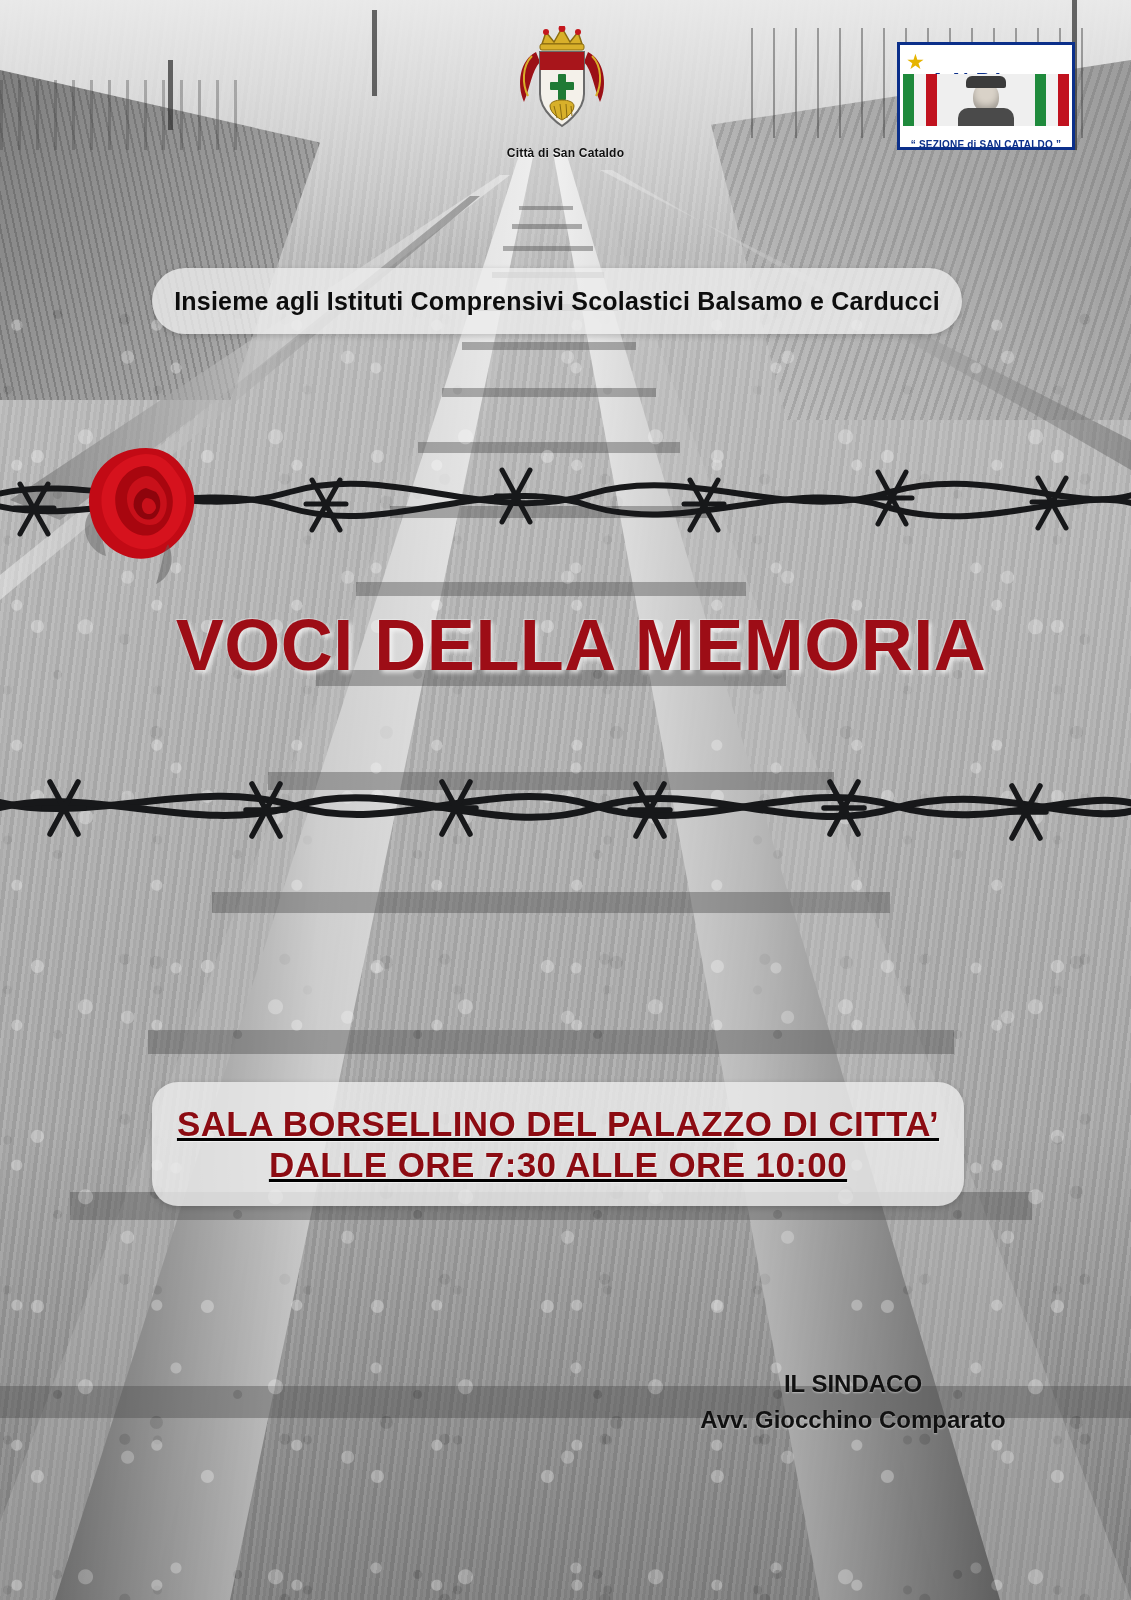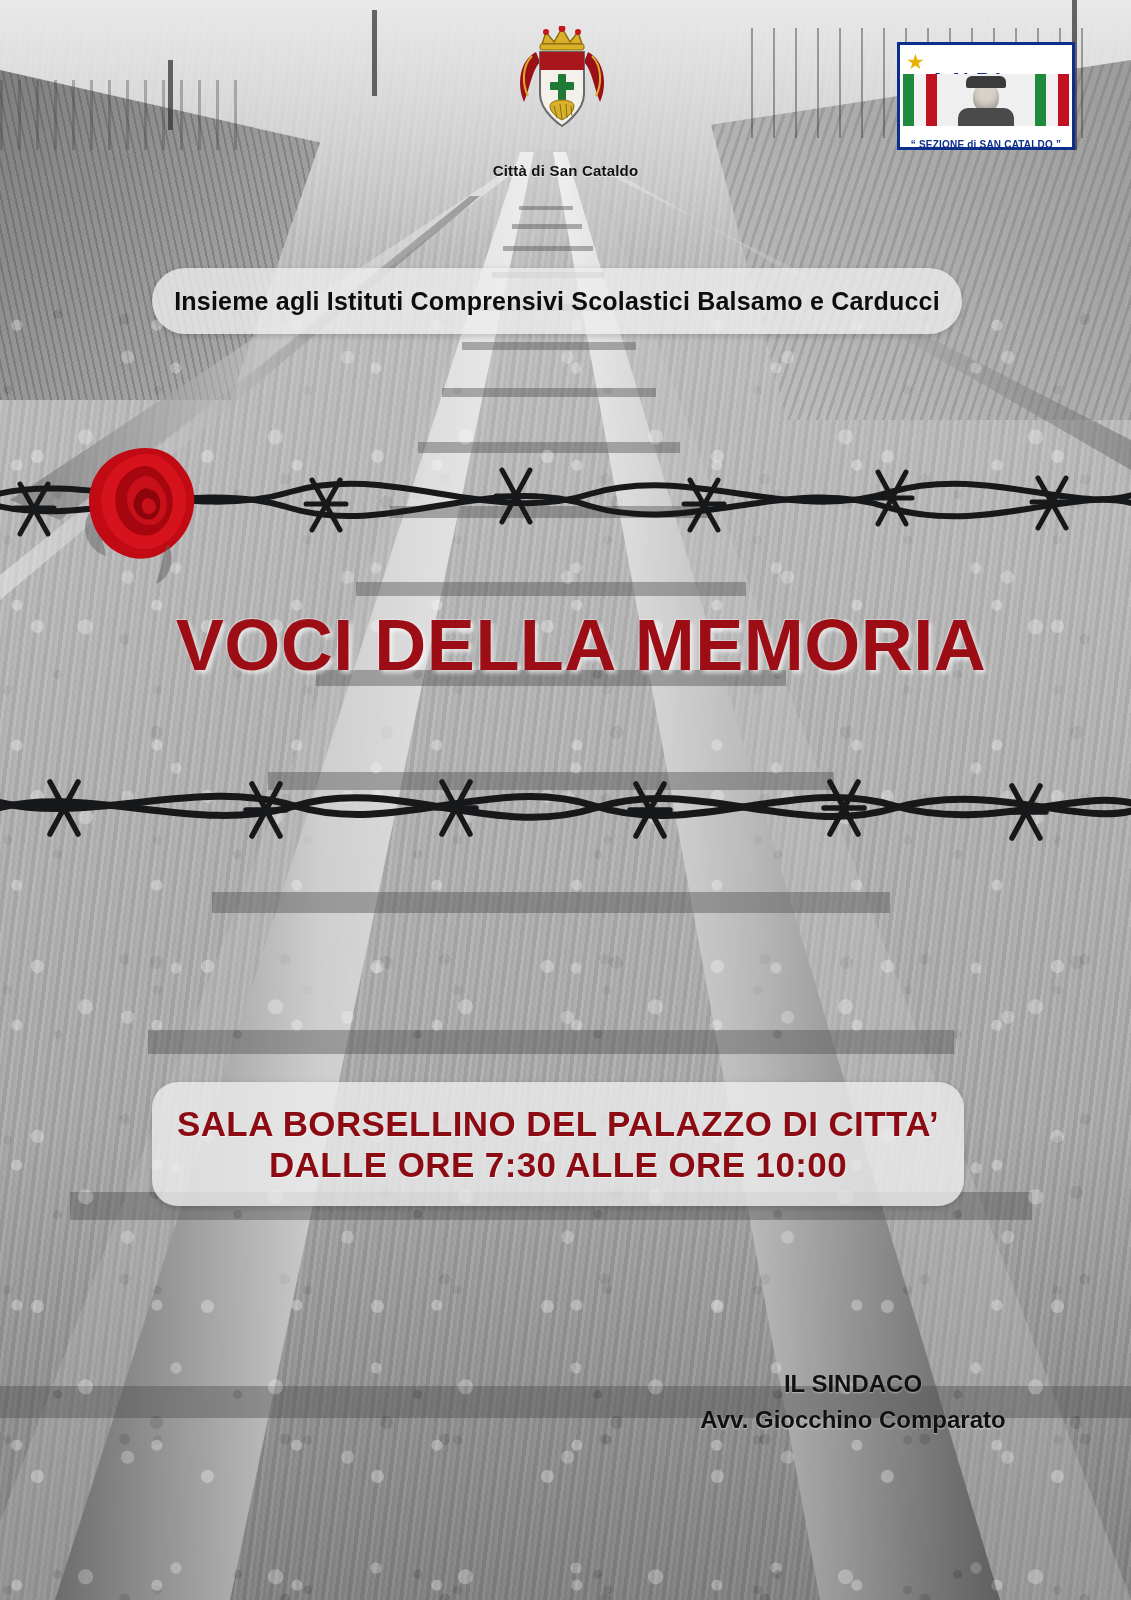--- a/index.html
+++ b/index.html
@@ -105,22 +105,22 @@
     transform: translateX(-50%);
     text-align: center;
     width: 260px;
   }
   .crest {
     margin: 0 auto;
     width: 128px;
     height: 112px;
   }
   .crest-caption {
-    margin-top: 20px;
-    font-size: 15px;
+    margin-top: 4px;
+    font-size: 12px;
     font-weight: bold;
     color: #111;
     letter-spacing: .2px;
     text-shadow: 0 1px 0 rgba(255,255,255,.55);
   }
 
   .anpi {
     position: absolute;
     top: 42px;
     right: 56px;
@@ -229,20 +229,21 @@
   }
 
   .banner-venue {
     left: 152px;
     top: 1082px;
     width: 812px;
     height: 124px;
     border-radius: 26px;
     flex-direction: column;
     gap: 2px;
+    text-decoration: underline;
   }
   .venue-line {
     font-size: 35px;
     font-weight: bold;
     color: #8c0b12;
     letter-spacing: .4px;
     line-height: 1.12;
     text-shadow: 1px 1px 0 rgba(255,255,255,.5);
   }
 

